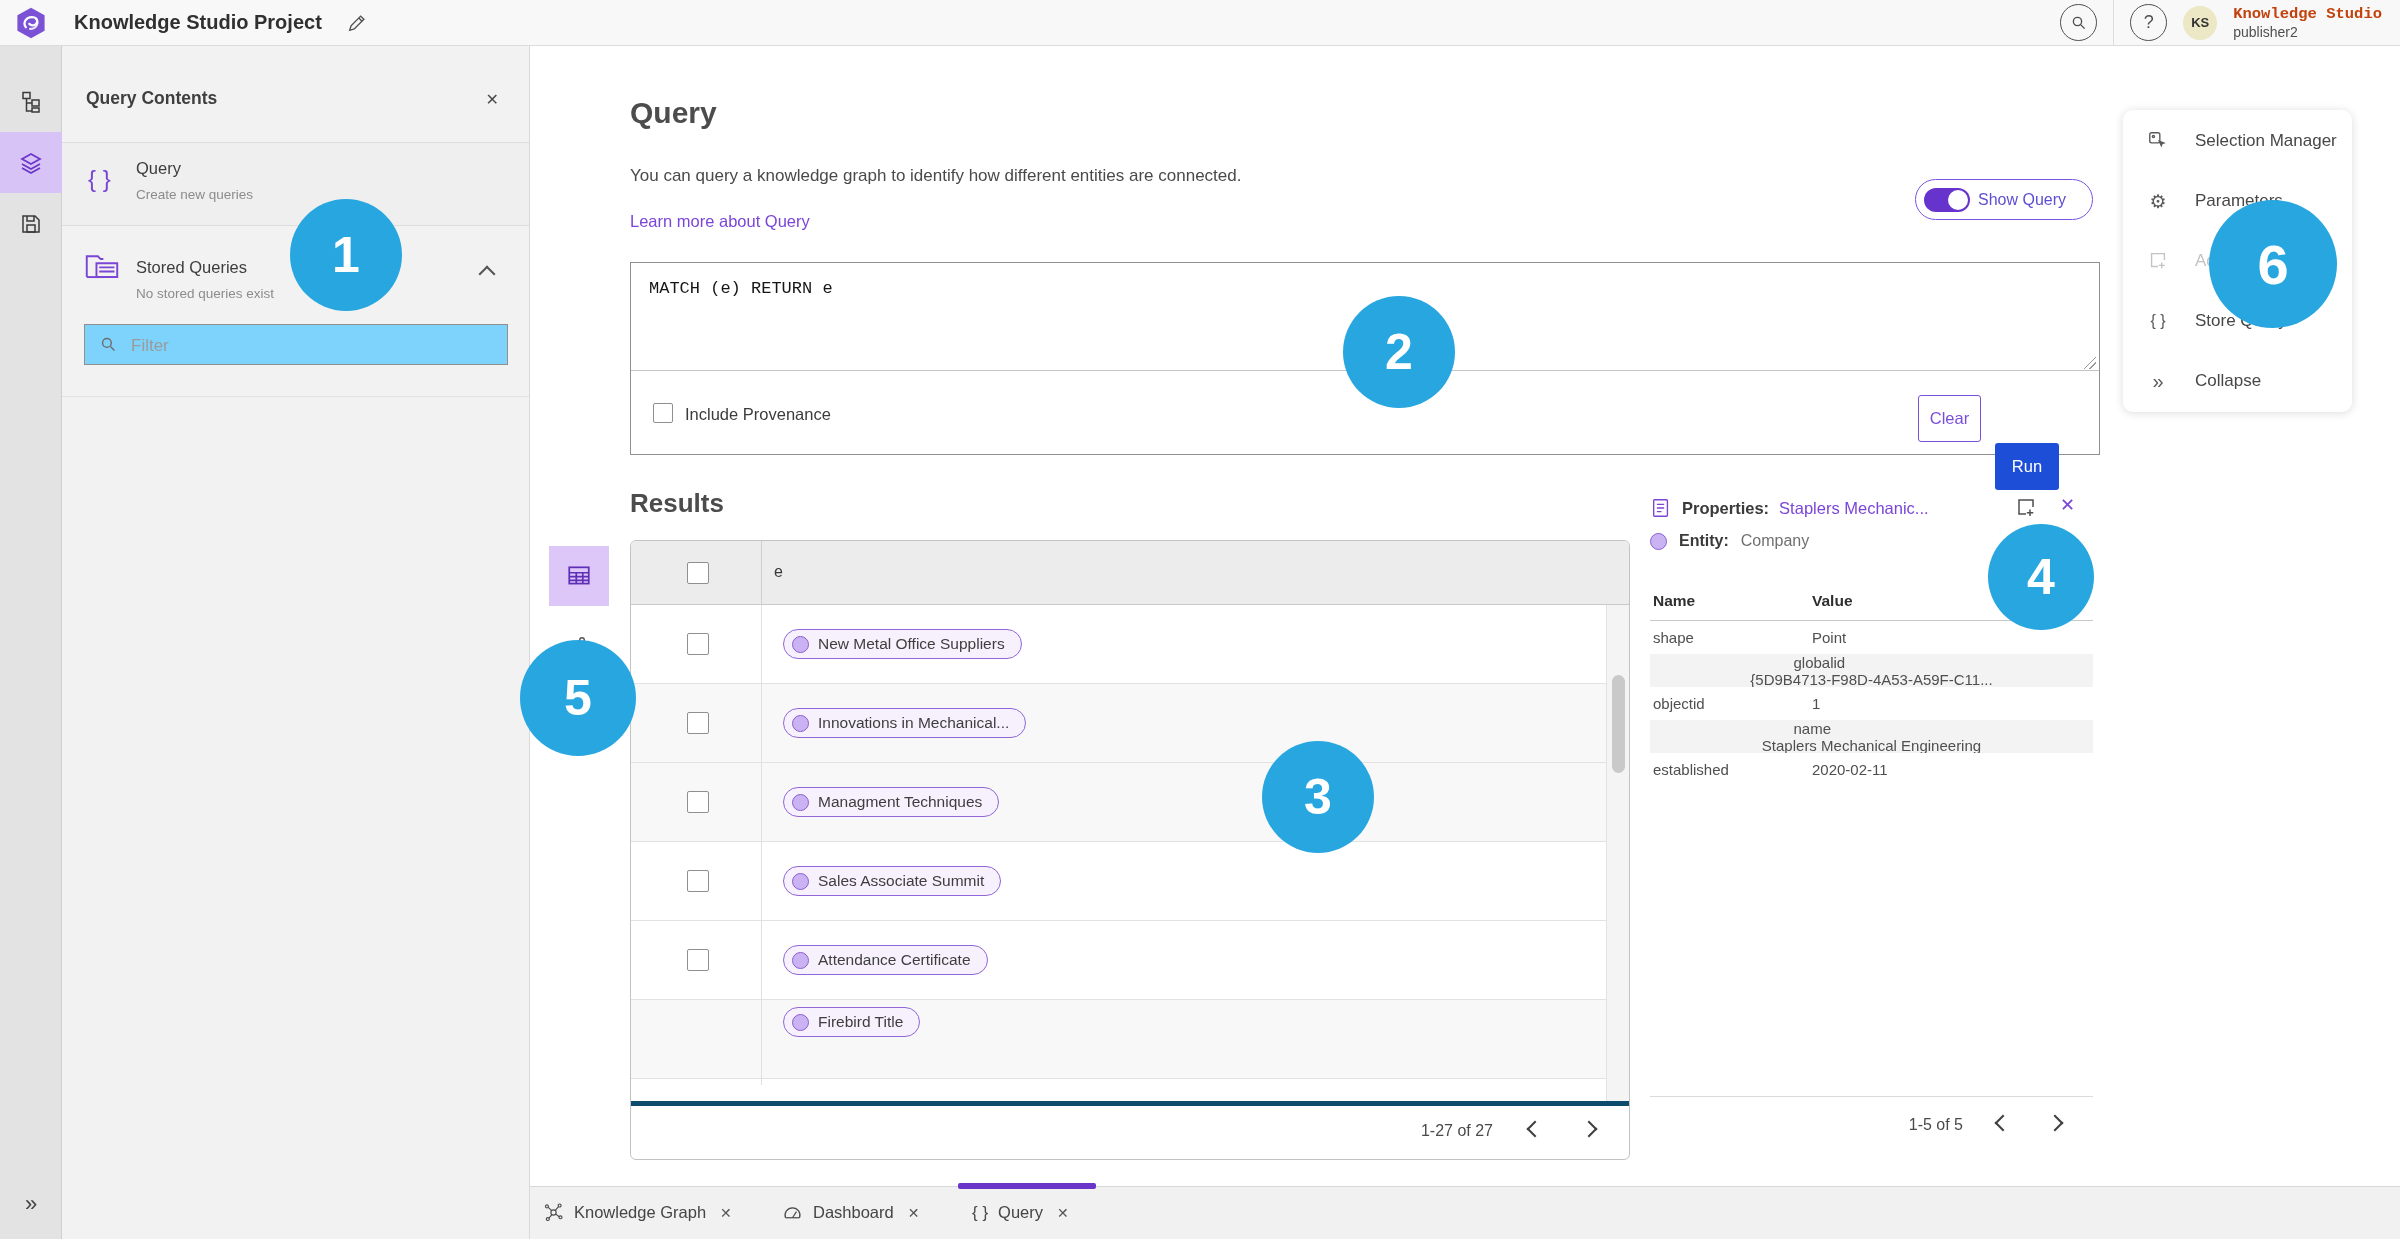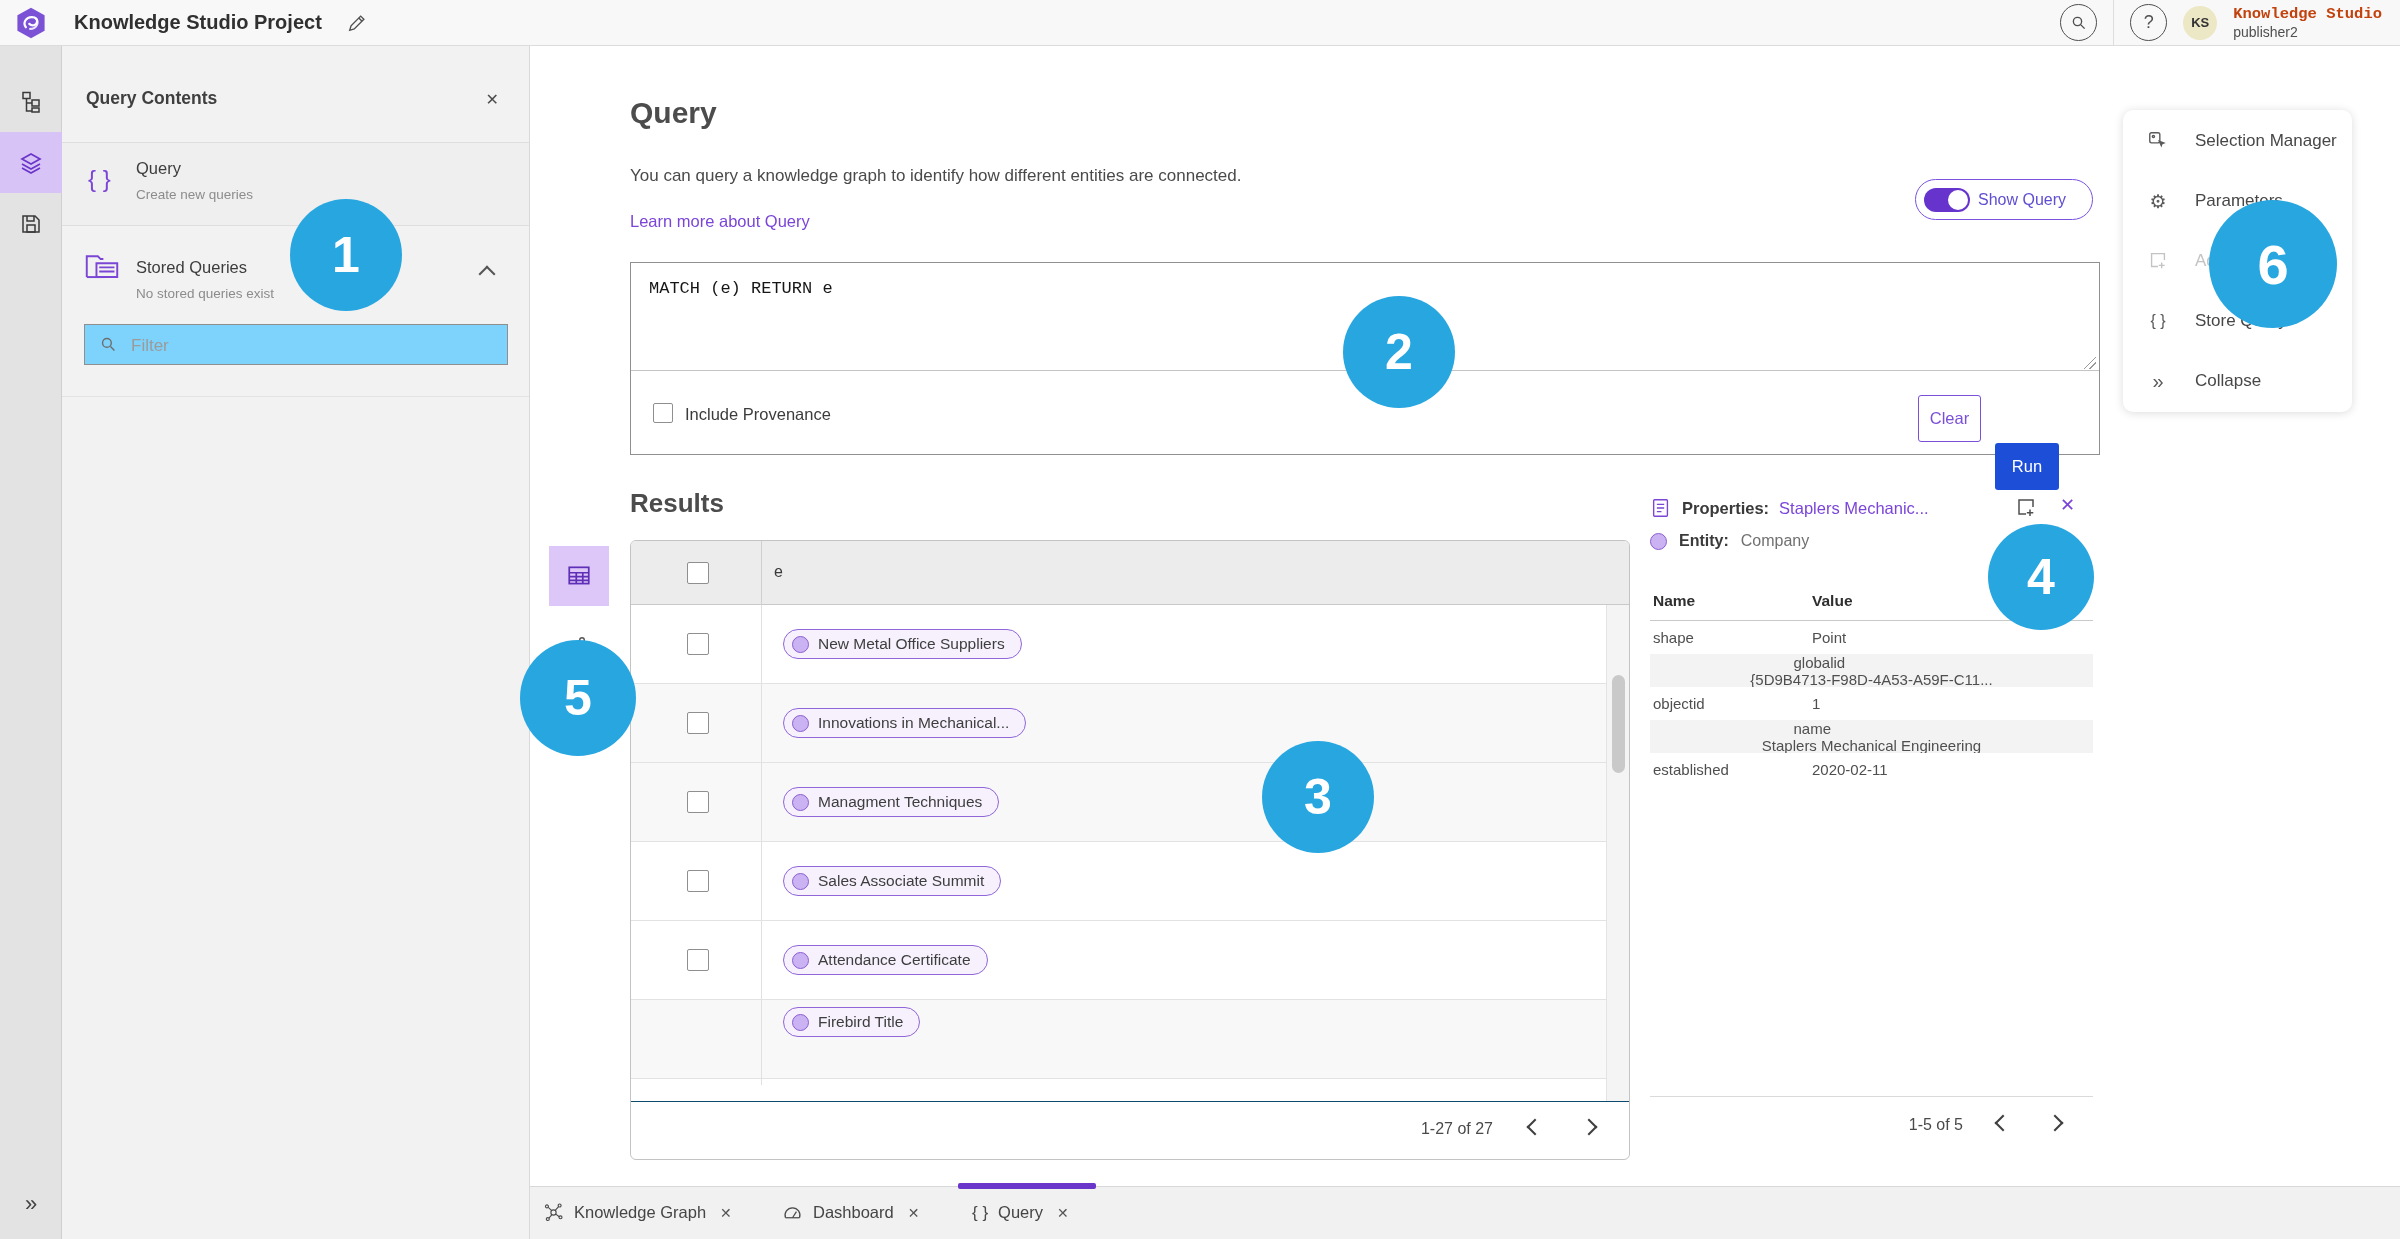--- a/index.html
+++ b/index.html
@@ -98,21 +98,21 @@
   .rrow .cb{position:absolute;left:56px;top:28px;}
   .rrow .cell{position:absolute;left:130px;top:0;right:0;height:100%;border-left:1px solid #e0e0e0;
               display:flex;align-items:center;padding-left:21px;}
   .rrow.clip .cell{align-items:flex-start;padding-top:7px;}
   .pill{height:30px;border:1.5px solid #9066d8;border-radius:16px;background:#f6f1fd;display:inline-flex;
         align-items:center;gap:9px;padding:0 16px 0 8px;box-sizing:border-box;cursor:pointer;}
   .dot{width:17px;height:17px;border-radius:50%;background:#cbb2f2;border:1.5px solid #8a5fd1;box-sizing:border-box;flex:none;}
   .pill span{font-size:15.5px;color:#3e3e3e;white-space:nowrap;}
   #rt-sb-track{position:absolute;right:0;top:64px;width:22px;height:496px;background:#f4f4f4;border-left:1px solid #e3e3e3;}
   #rt-sb-thumb{position:absolute;right:4px;top:70px;width:13px;height:98px;border-radius:7px;background:#c9c9c9;cursor:pointer;}
-  #rt-foot{position:absolute;left:0;top:560px;width:100%;height:54px;background:#fff;border-top:1px solid #0c4a6e;
+  #rt-foot{position:absolute;left:0;top:560px;width:100%;height:54px;background:#fff;border-top:5px solid #0c4a6e;
            box-sizing:border-box;display:flex;align-items:center;justify-content:flex-end;gap:30px;padding-right:28px;}
   .pg-text{font-size:16px;color:#4a4a4a;}
   .pg-btn{background:none;border:0;padding:6px;cursor:pointer;}
   .chev{display:inline-block;width:10px;height:10px;border-left:2px solid #3f3f3f;border-bottom:2px solid #3f3f3f;}
   .chev.left{transform:rotate(45deg);}
   .chev.right{transform:rotate(225deg);}
   .chev.up{transform:rotate(135deg);border-color:#555;}
 
   
   #p-head{position:absolute;left:1650px;top:496px;display:flex;align-items:center;gap:10px;}

